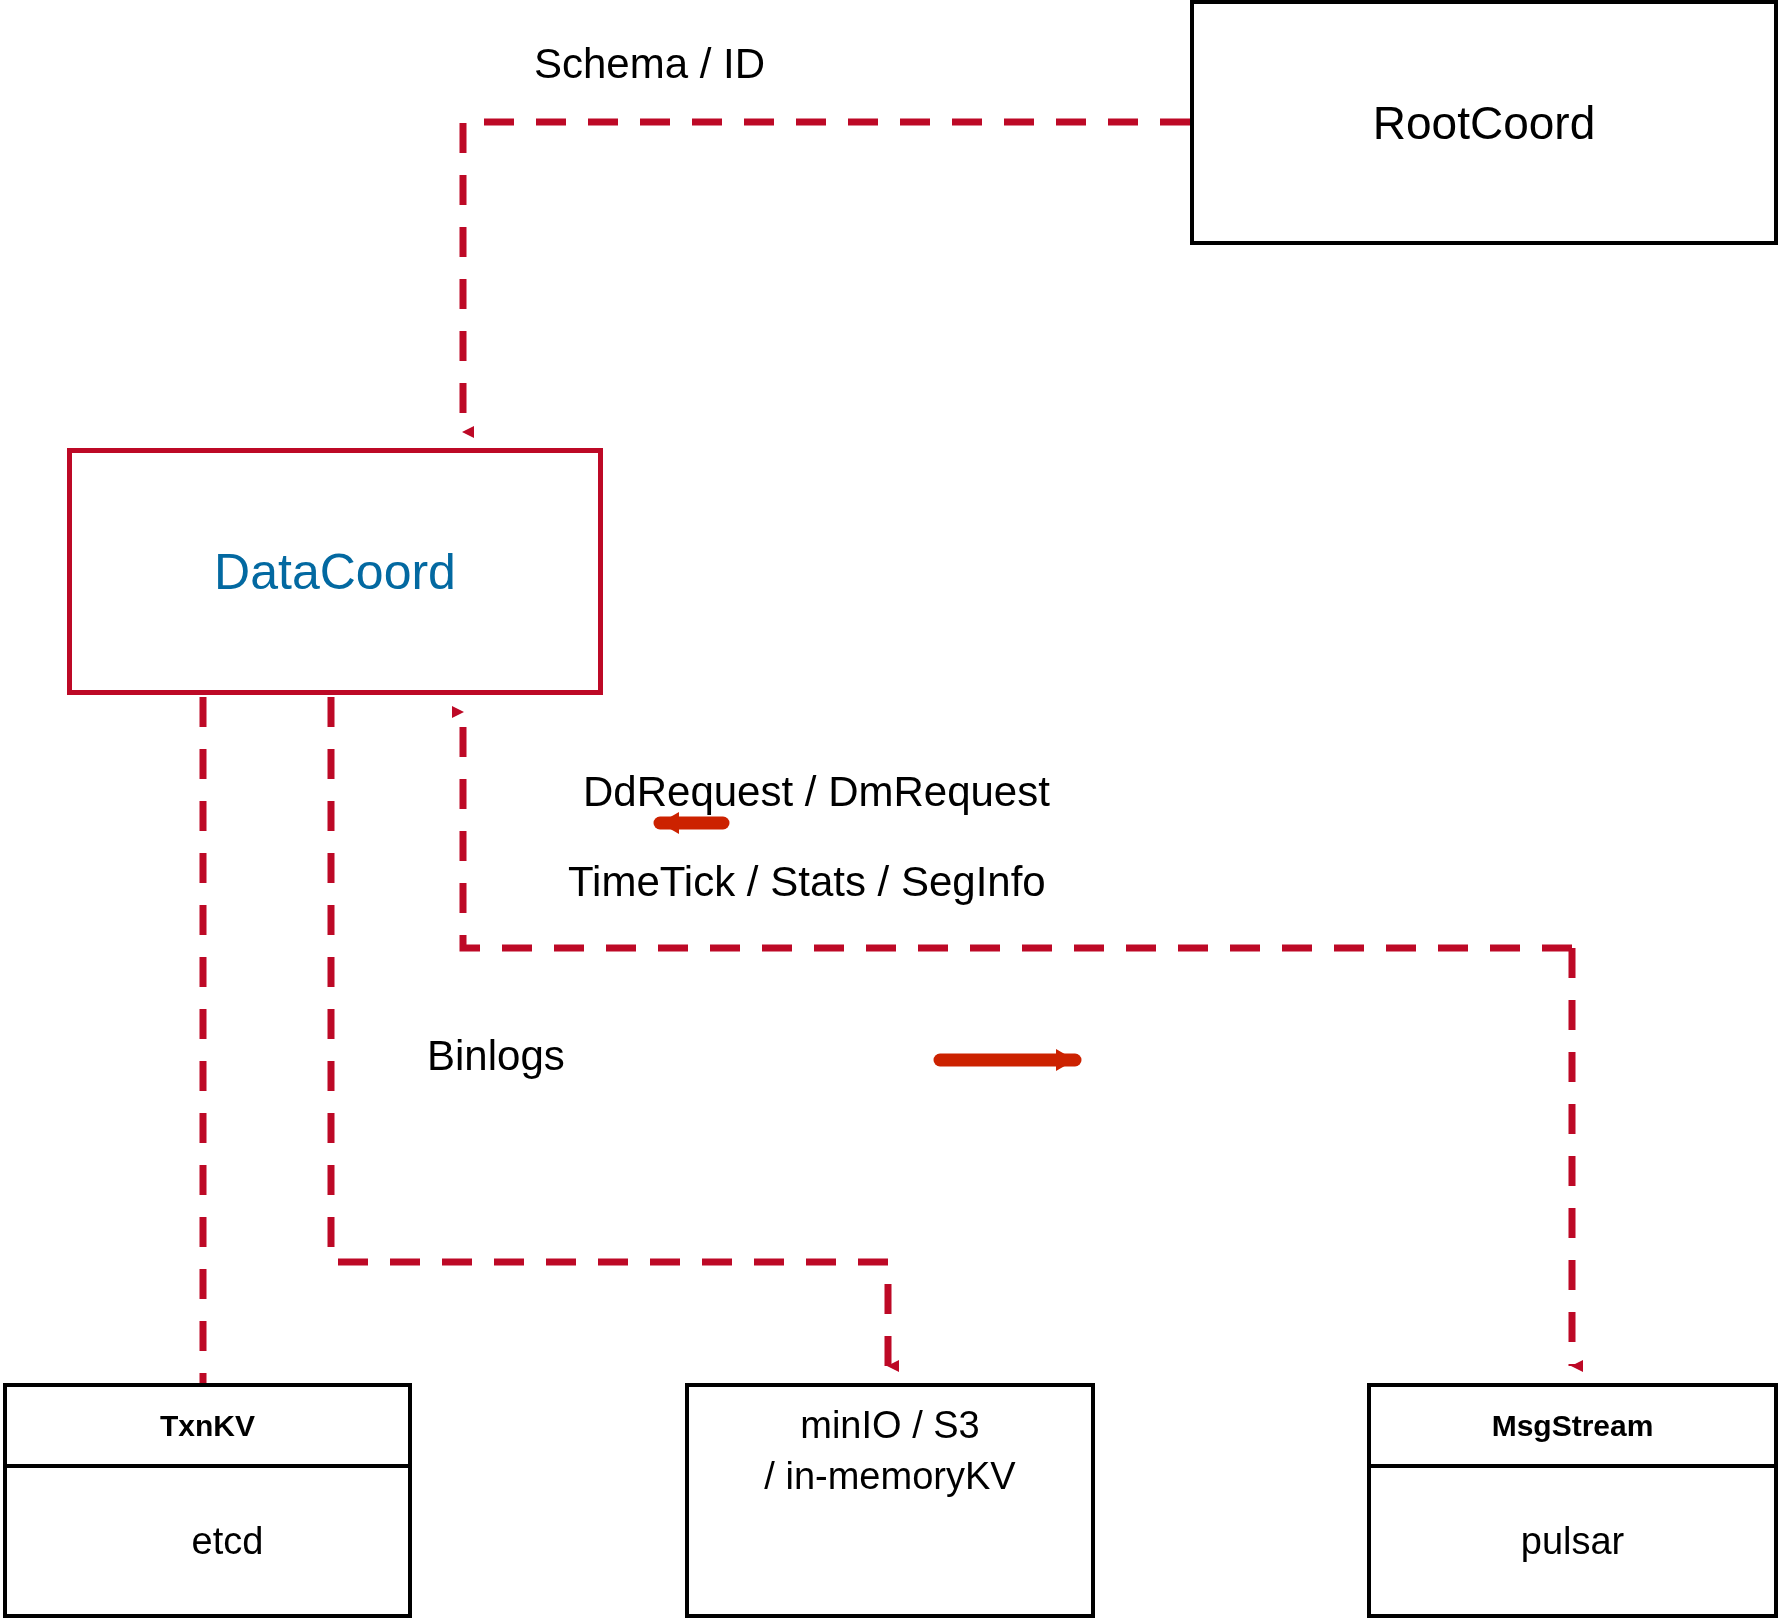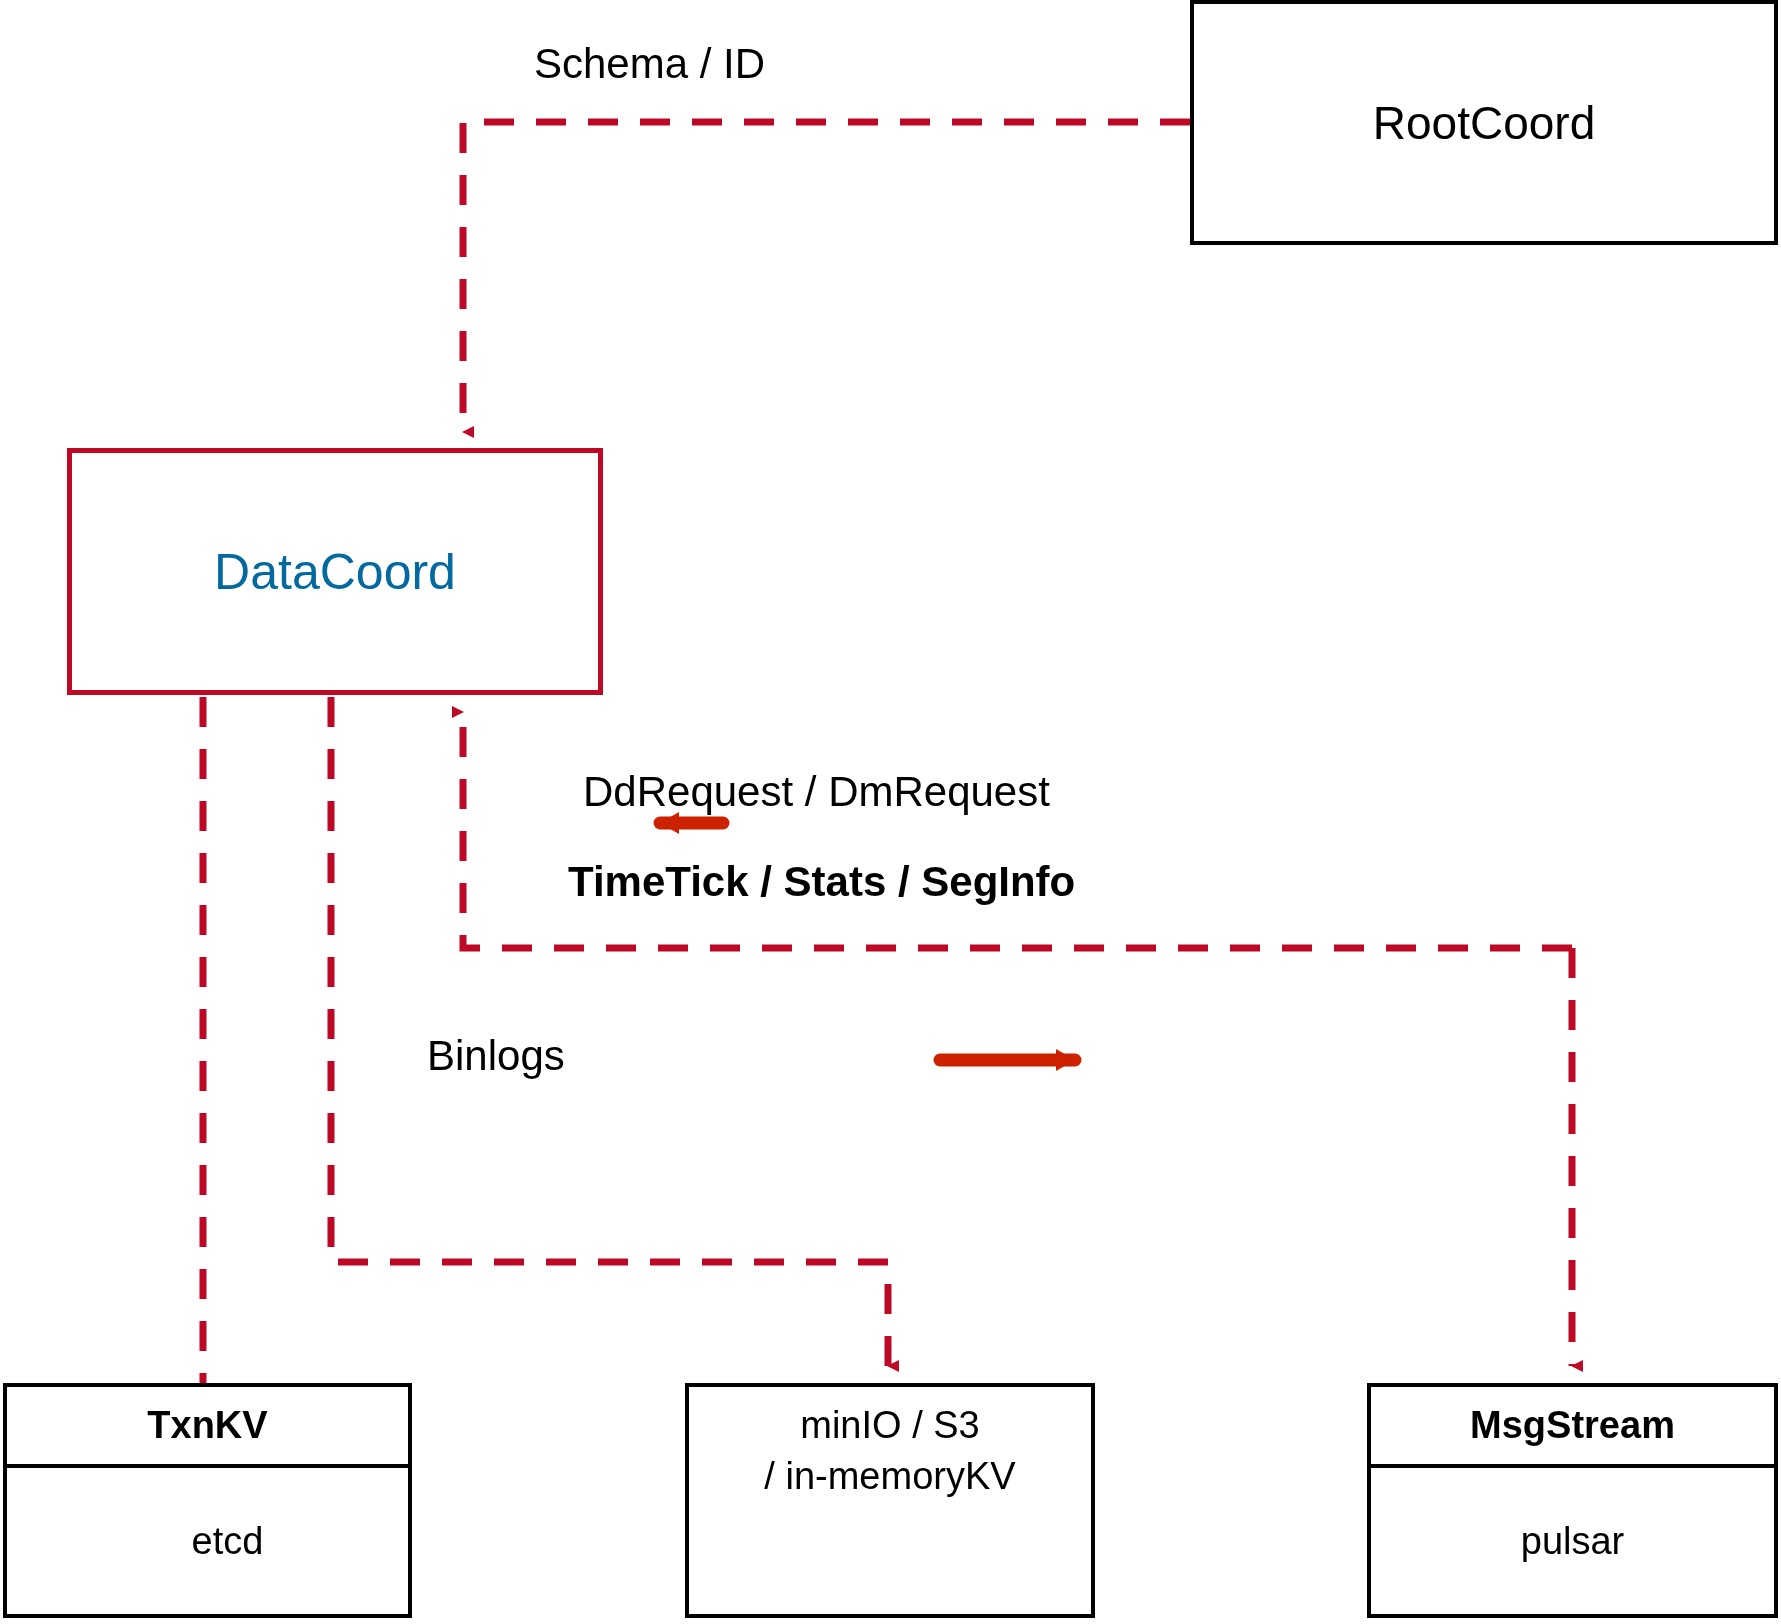--- a/index.html
+++ b/index.html
@@ -48,21 +48,21 @@
     font-size: 46px;
     color: #000000;
   }
   .red-title {
     height: 100%;
     font-size: 50px;
     color: #0369a1;
   }
   .hdr {
     font-weight: bold;
-    font-size: 38px;
+    font-size: 30px;
     color: #000000;
     border-bottom: 4px solid #000000;
   }
   .body-cell {
     display: flex;
     flex-direction: column;
     align-items: center;
     justify-content: center;
     text-align: center;
     font-size: 38px;
@@ -151,17 +151,17 @@
     <div class="node-title hdr" style="height:81px;">MsgStream</div>
     <div class="body-cell" style="height:146px;">
       <div>pulsar</div>
     </div>
   </div>
 
   <div class="edge-label" style="left:534px; top:40px;">Schema / ID</div>
 
   <div class="edge-label" style="left:583px; top:768px;">DdRequest / DmRequest</div>
 
-  <div class="edge-label" style="left:568px; top:858px;font-weight:bold;">TimeTick / Stats / SegInfo</div>
+  <div class="edge-label" style="left:568px; top:858px;">TimeTick / Stats / SegInfo</div>
 
   <div class="edge-label" style="left:427px; top:1032px;">Binlogs</div>
 
 </div>
 
 </body></html>

